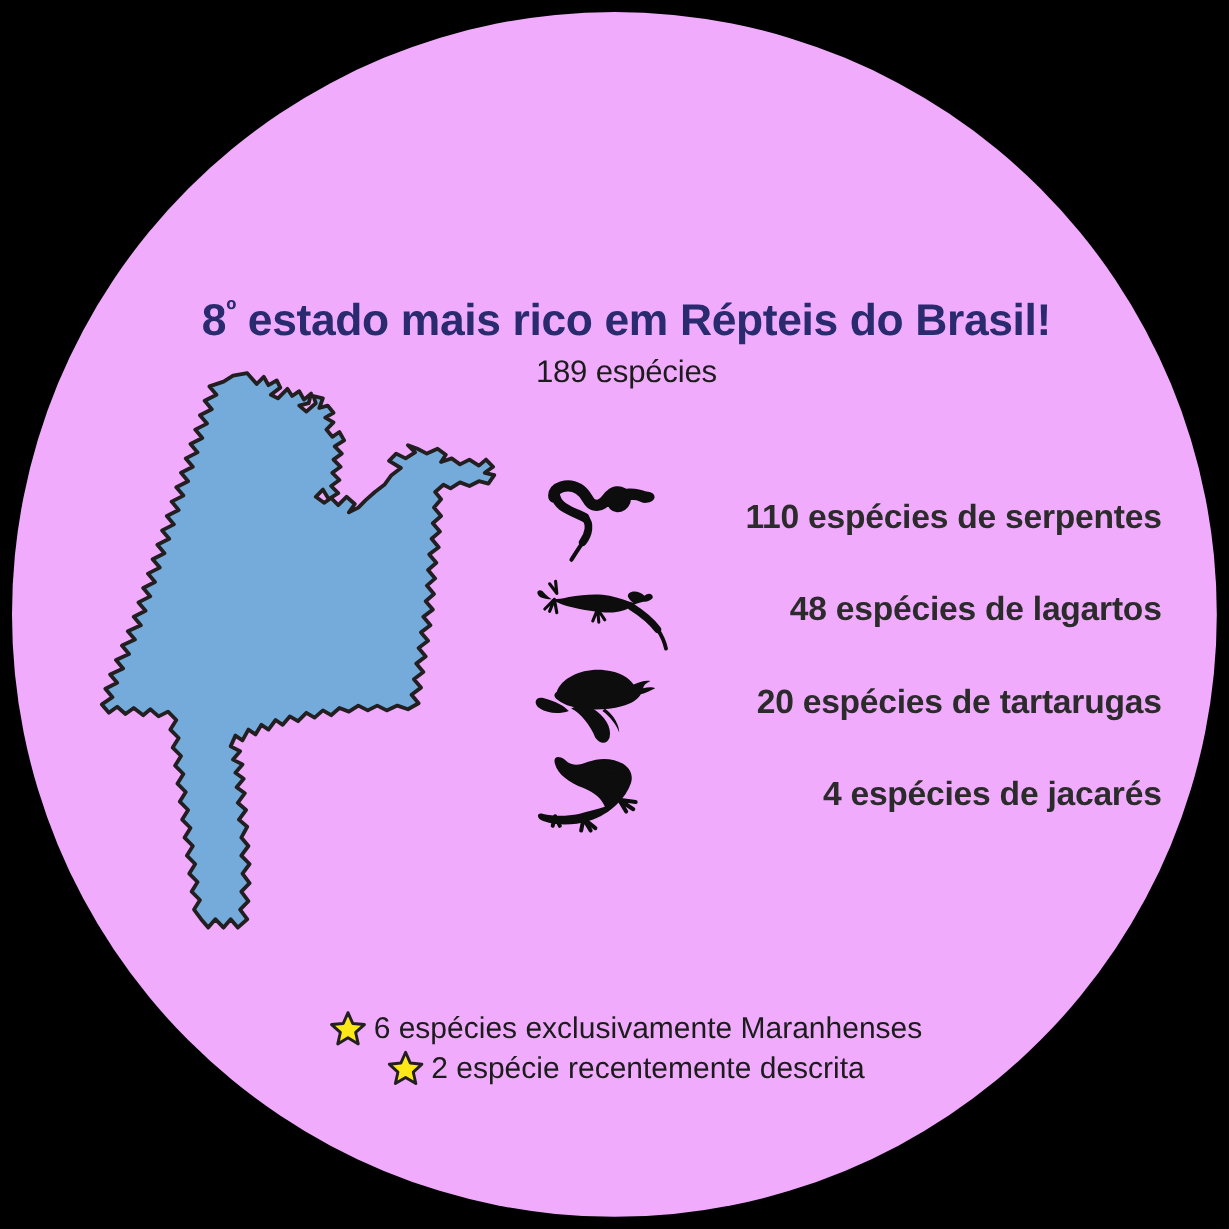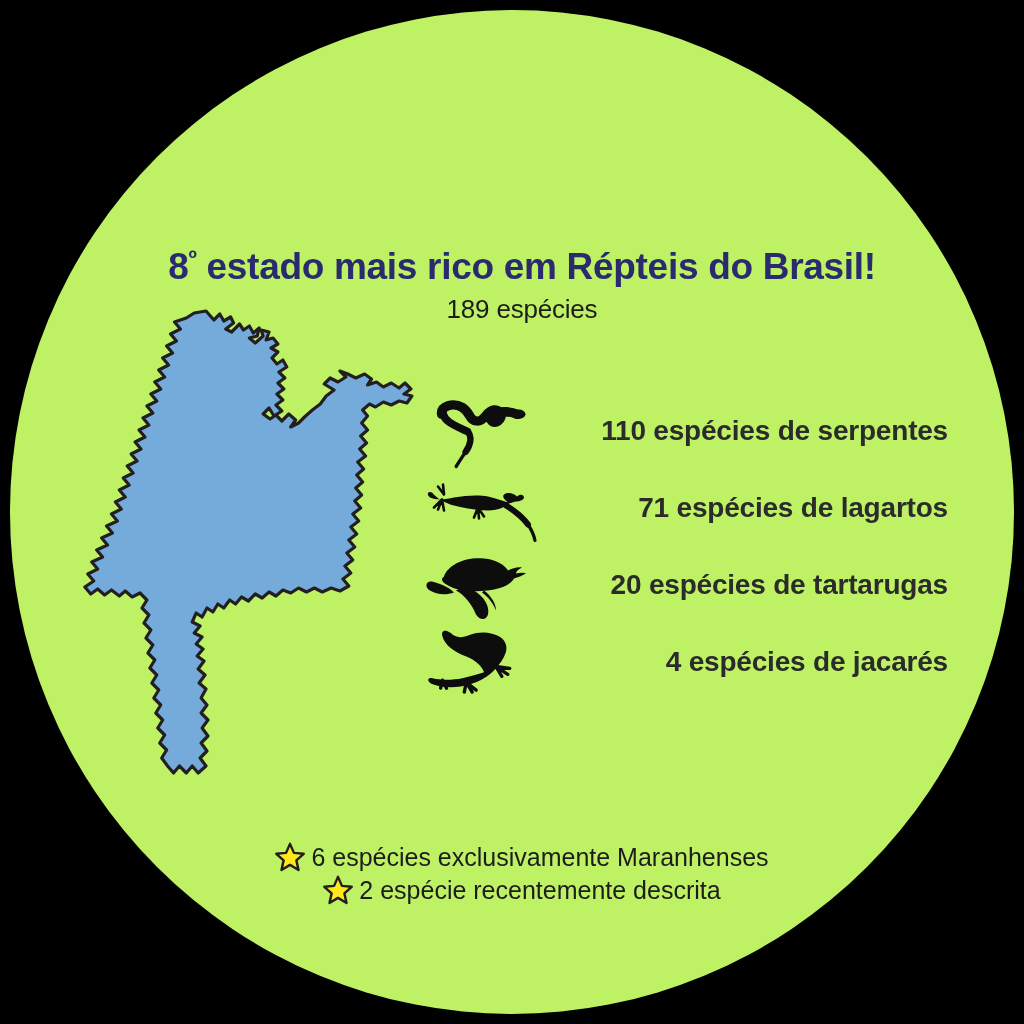--- a/index.html
+++ b/index.html
@@ -19,21 +19,21 @@
     height: 1024px;
     background: #000000;
   }
   #disc {
     position: absolute;
     left: 10px;
     top: 10px;
     width: 1004px;
     height: 1004px;
     border-radius: 50%;
-    background: #bef264;
+    background: #f0abfc;
     overflow: hidden;
   }
   
   #title-block {
     position: absolute;
     left: 0;
     top: 238px;
     width: 1024px;
     text-align: center;
   }
@@ -62,21 +62,21 @@
     position: absolute;
     left: 60px;
     top: 272px;
     width: 360px;
     height: 520px;
   }
   #map-wrap svg { display: block; width: 100%; height: 100%; }
   
   #species-list {
     position: absolute;
-    left: 412px;
+    left: 432px;
     top: 382px;
     width: 540px;
   }
   .species-row {
     position: relative;
     height: 77px;
   }
   .species-icon {
     position: absolute;
     left: 0;
@@ -205,21 +205,21 @@
             <path fill="#0d0d0d" d="M10 20 C6 18 4 22 8 25 C14 28 24 27 32 25 C44 23 56 22 66 24 C74 26 80 28 86 30 C82 27 80 24 82 22 C86 19 92 21 95 24 C98 21 102 22 102 25 C102 27 98 29 94 29 C90 30 86 31 84 33 C80 36 74 38 66 38 C56 38 44 36 32 33 C24 31 16 27 10 20 Z"></path>
             <path fill="none" stroke="#0d0d0d" stroke-width="6" stroke-linecap="round" d="M84 33 C92 38 100 44 106 52"></path>
             <path fill="none" stroke="#0d0d0d" stroke-width="3.2" stroke-linecap="round" d="M106 52 C110 58 112 63 113 68"></path>
             <g stroke="#0d0d0d" stroke-width="2.6" stroke-linecap="round" fill="none">
               <path d="M20 27 L12 35 M20 27 L16 37 M20 27 L22 38"></path>
               <path d="M56 35 L52 45 M56 35 L57 46 M56 35 L62 44"></path>
               <path d="M22 22 L16 14 M22 22 L21 12"></path>
             </g>
           </svg>
         </div>
-        <div class="species-label">71 espécies de lagartos</div>
+        <div class="species-label">48 espécies de lagartos</div>
       </div>
 
 
       <div class="species-row align-right">
         <div class="species-icon">
           <svg viewBox="0 0 130 72" xmlns="http://www.w3.org/2000/svg">
             <path fill="#0d0d0d" d="M22 28 C26 16 44 8 62 10 C74 11 82 16 86 22 C90 20 96 18 100 19 C96 21 94 23 94 25 C98 24 102 24 104 25 C100 27 96 29 92 30 C90 34 84 38 76 40 C62 44 40 44 28 38 C20 34 18 31 22 28 Z"></path>
             <path fill="#0d0d0d" d="M10 33 C4 32 2 38 8 42 C14 46 24 47 32 44 C28 40 22 36 10 33 Z"></path>
             <path fill="#0d0d0d" d="M34 42 C42 46 50 56 54 66 C58 72 64 72 66 66 C68 58 62 48 52 42 C46 39 38 39 34 42 Z"></path>
             <path fill="#0d0d0d" d="M62 42 C70 48 74 56 74 62 C72 56 66 48 60 44 Z"></path>

